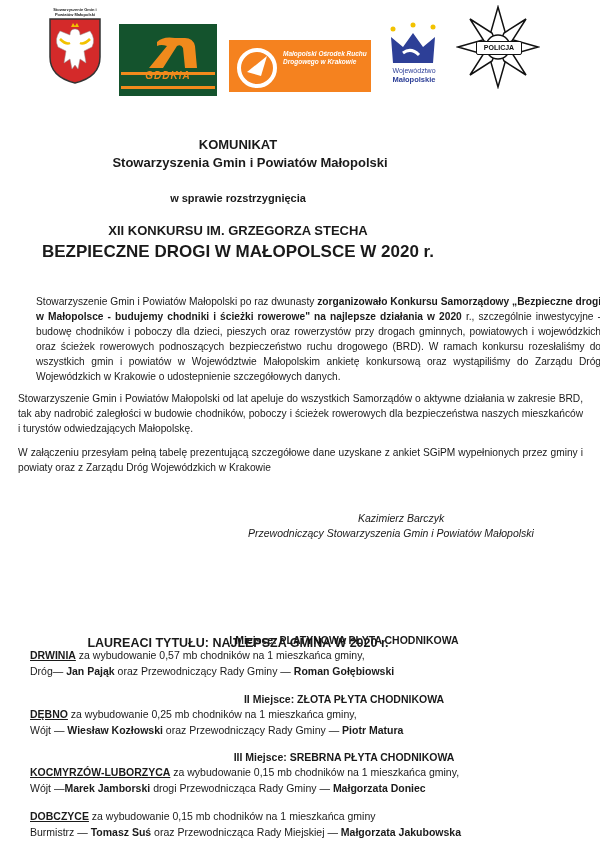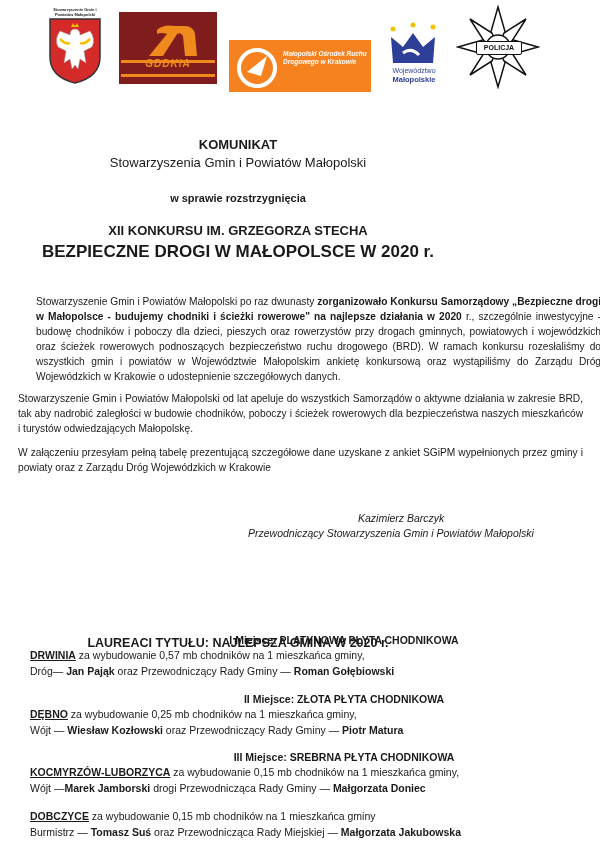--- a/index.html
+++ b/index.html
@@ -2,33 +2,33 @@
 <html><head>
 <meta charset="utf-8">
 <style>
   html, body { margin: 0; padding: 0; background: #ffffff; }
   body { width: 600px; height: 849px; position: relative; overflow: hidden;
          font-family: "Liberation Sans", "DejaVu Sans", sans-serif; color: #1a1a1a; }
   .logos { position: absolute; top: 0; left: 0; width: 600px; height: 100px; }
   .logo { position: absolute; }
   .logo-sgipm { left: 46px; top: 8px; width: 58px; height: 78px; }
   .sgipm-caption { font-size: 4px; line-height: 4.5px; font-weight: bold; color: #222; text-align: center; height: 9px; overflow: hidden; }
-  .logo-gddkia { left: 119px; top: 12px; width: 98px; height: 72px; background: #7f1d1d; text-decoration: underline; }
+  .logo-gddkia { left: 119px; top: 24px; width: 98px; height: 72px; background: #14532d; text-decoration: underline; }
   .gddkia-text { position: absolute; left: 0; right: 0; bottom: 15px; text-align: center; font-size: 10px; font-weight: bold; font-style: italic; color: #f08a1c; letter-spacing: 1px; }
   .logo-mord { left: 229px; top: 40px; width: 142px; height: 52px; background: #f5821f; }
   .mord-text { position: absolute; left: 54px; top: 10px; width: 86px; font-size: 6.5px; line-height: 8px; font-weight: bold; font-style: italic; color: #fff; }
   .logo-woj { left: 385px; top: 21px; width: 58px; height: 70px; }
   .woj-line1 { position: absolute; left: 0; top: 46px; width: 58px; text-align: center; font-size: 7px; color: #2d3f97; }
   .woj-line2 { position: absolute; left: 0; top: 54px; width: 58px; text-align: center; font-size: 7.5px; font-weight: bold; color: #2d3f97; }
   .logo-policja { left: 456px; top: 5px; width: 84px; height: 84px; }
   .policja-label { position: absolute; left: 20px; top: 36px; width: 44px; height: 12px; background: #fff; border: 1.5px solid #111; border-radius: 2px; font-size: 7px; font-weight: bold; text-align: center; line-height: 12px; color: #111; }
 
   .center { position: absolute; left: 0; width: 476px; text-align: center; }
   .h-komunikat { top: 137px; font-size: 13px; font-weight: bold; }
-  .h-org { top: 155px; font-size: 13px; font-weight: normal; }
+  .h-org { top: 155px; font-size: 13px; font-weight: bold; margin-left: 12px; }
   .h-sprawie { top: 192px; font-size: 11px; font-weight: bold; }
   .h-konkurs { top: 223px; font-size: 13px; font-weight: bold; }
   .h-title { top: 242px; font-size: 17px; font-weight: bold; }
 
   .para { position: absolute; left: 18px; width: 565px; font-size: 10.2px; line-height: 15px; text-align: justify; }
   .p1 { top: 294px; margin-left: 18px; }
   .p2 { top: 391px; }
   .p3 { top: 445px; }
   .sig { position: absolute; font-size: 10.5px; font-style: italic; }
   .sig-name { top: 512px; left: 358px; }

